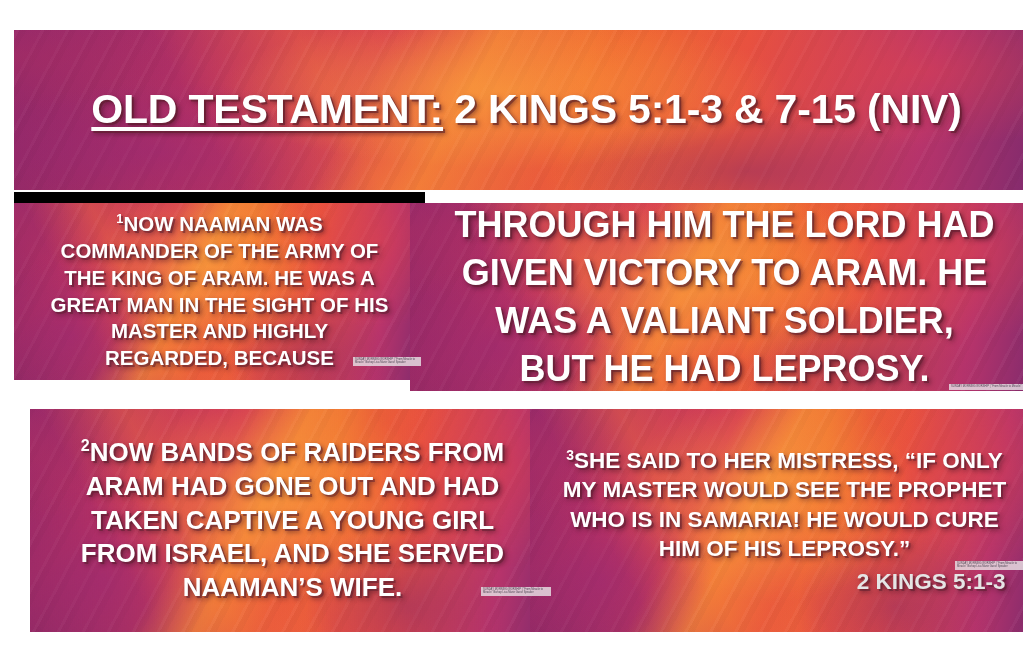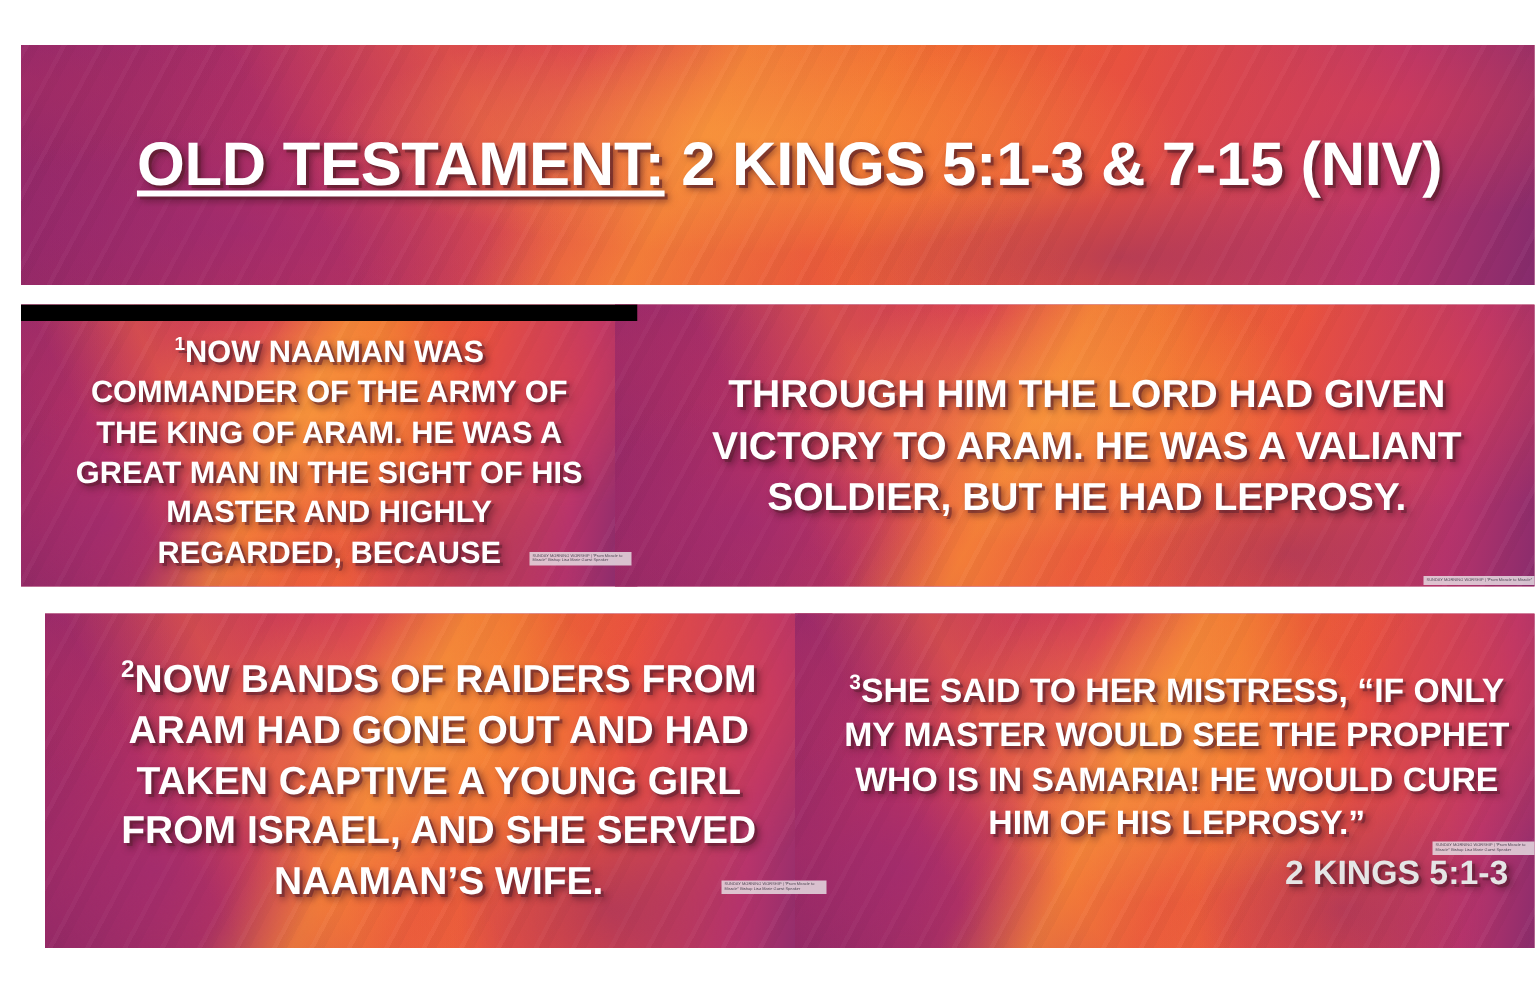--- a/index.html
+++ b/index.html
@@ -88,21 +88,21 @@
     font-size: 41px;
     line-height: 1.30;
     letter-spacing: -0.2px;
     text-shadow:
        2px 2px 0 rgba(90,30,40,0.55),
        3px 3px 5px rgba(60,15,30,0.55);
   }
   .title u { text-decoration: underline; text-underline-offset: 4px; }
 
   
-  #slide-1 { left: 14px;  top: 203px; width: 384px; height: 188px; }
+  #slide-1 { left: 14px;  top: 192px; width: 384px; height: 188px; }
   #slide-2 { left: 410px; top: 203px; width: 602px; height: 188px; }
   #slide-3 { left: 14px;  top: 409px; width: 498px; height: 223px; margin-left: 16px; }
   #slide-4 { left: 530px; top: 409px; width: 482px; height: 223px; }
 
   .letterbox-top {
     position: absolute;
     left: 0; top: 0; right: 0;
     height: 11px;
     background: #000000;
     z-index: 4;
@@ -118,21 +118,21 @@
        3px 3px 5px rgba(55,15,30,0.60);
   }
   .verse sup {
     font-size: 0.62em;
     vertical-align: super;
     line-height: 0;
   }
 
   #slide-1 .panel-inner { padding-top: 11px; }
   #slide-1 .verse { font-size: 20.5px; line-height: 1.31; width: 84%; }
-  #slide-2 .verse { font-size: 26px;   line-height: 1.33; width: 86%; }
+  #slide-2 .verse { font-size: 36px;   line-height: 1.33; width: 86%; }
   #slide-3 .verse { font-size: 26px;   line-height: 1.30; width: 90%; }
   #slide-4 .verse { font-size: 22.5px; line-height: 1.30; width: 88%; }
 
   #slide-4 .panel-inner { flex-direction: column; justify-content: center; }
   .citation {
     margin: 6px 0 0 0;
     width: 88%;
     text-align: right;
     padding-right: 6px;
     color: #e5e5e5;

